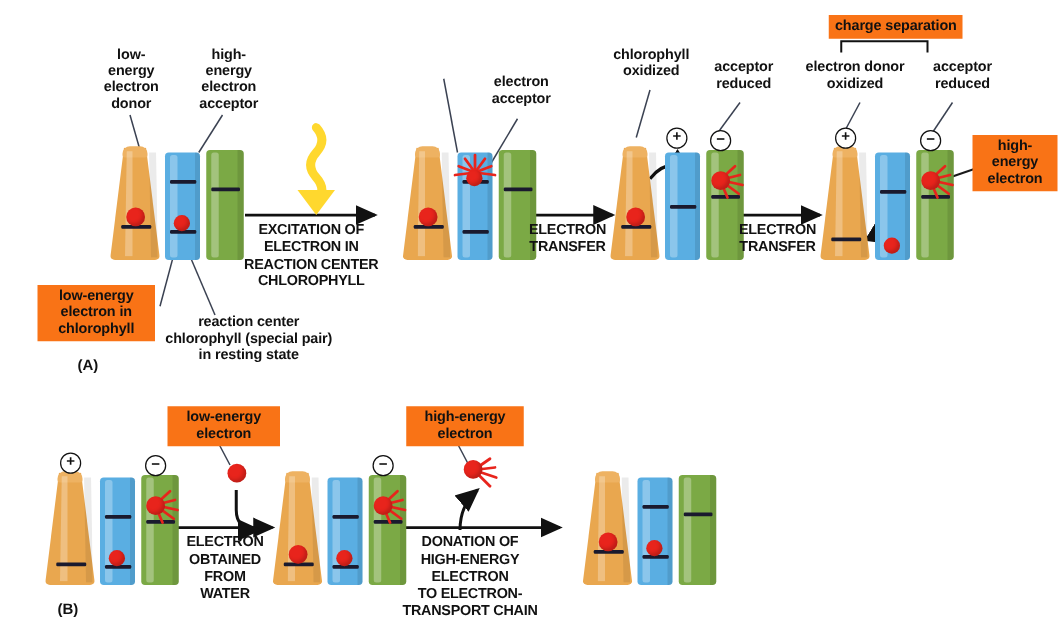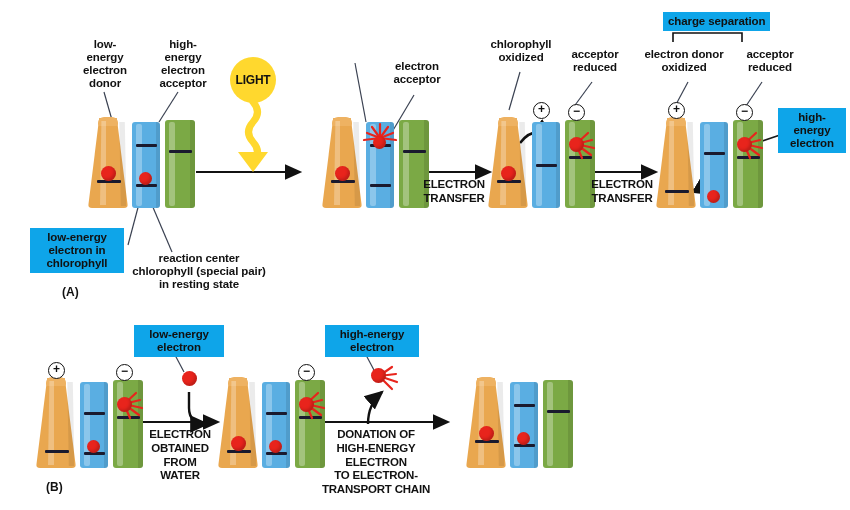--- a/index.html
+++ b/index.html
@@ -9,21 +9,21 @@
     color:#111111;position:relative;overflow:hidden;
   }
   .stage{position:absolute;left:0;top:0;width:850px;height:510px;}
   .abs{position:absolute;}
 
   
   .lbl{
     position:absolute;font-size:11.5px;font-weight:bold;line-height:1.14;
     text-align:center;color:#111;letter-spacing:-0.1px;
   }
-  .lbl.hl{background:#0ea5e9;padding:3px 5px;}
+  .lbl.hl{background:#f97316;padding:3px 5px;}
   .step{
     position:absolute;font-size:11.5px;font-weight:bold;line-height:1.2;
     text-align:center;color:#111;letter-spacing:-0.2px;
   }
   .panel-id{position:absolute;font-size:12px;font-weight:bold;color:#111;}
 
   
   .complex{position:absolute;}
   .bar{position:absolute;border-radius:3px;}
   .bar .sheen{position:absolute;left:14%;top:2%;width:20%;height:96%;
@@ -136,23 +136,20 @@
 reduced</div>
   <div class="lbl hl" style="left:663px;top:12px;width:auto;">charge separation</div>
   <div class="lbl" style="left:632px;top:48px;width:104px;white-space:pre-line;">electron donor
 oxidized</div>
   <div class="lbl" style="left:734px;top:48px;width:72px;white-space:pre-line;">acceptor
 reduced</div>
   <div class="lbl hl" style="left:778px;top:108px;width:58px;white-space:pre-line;">high-
 energy
 electron</div>
 
-  <div class="lightball" style="left:230px;top:57px;">
-    <span>LIGHT</span>
-  </div>
   <svg class="overlay">
     <path d="M253,102 q9,10 0,20 q-9,10 0,20 q9,10 0,20" stroke="#ffd82e" stroke-width="7" fill="none" stroke-linecap="round"></path>
     <path d="M238,152 L268,152 L253,172 z" fill="#ffd82e"></path>
   </svg>
 
   <div class="complex" style="left:88px;top:118px;">
     <div class="donor" style="left:0;top:0;width:40px;height:90px;">
       <div class="body"></div>
         <div class="cap"></div>
         <div class="sheen"></div>
@@ -175,20 +172,24 @@
   </div>
 
   <div class="lbl hl" style="left:30px;top:228px;width:84px;white-space:pre-line;">low-energy
 electron in
 chlorophyll</div>
   <div class="lbl" style="left:120px;top:252px;width:158px;white-space:pre-line;">reaction center
 chlorophyll (special pair)
 in resting state</div>
   <div class="panel-id" style="left:62px;top:285px;">(A)</div>
 
+  <div class="step" style="left:186px;top:178px;width:126px;white-space:pre-line;">EXCITATION OF
+ELECTRON IN
+REACTION CENTER
+CHLOROPHYLL</div>
 
   <div class="complex" style="left:322px;top:118px;">
     <div class="donor" style="left:0;top:0;width:40px;height:90px;">
       <div class="body"></div>
         <div class="cap"></div>
         <div class="sheen"></div>
         <div class="shadeR"></div>
     </div>
     <div class="bar blue" style="left:44px;top:4px;width:28px;height:86px;">
       <div class="sheen"></div>

